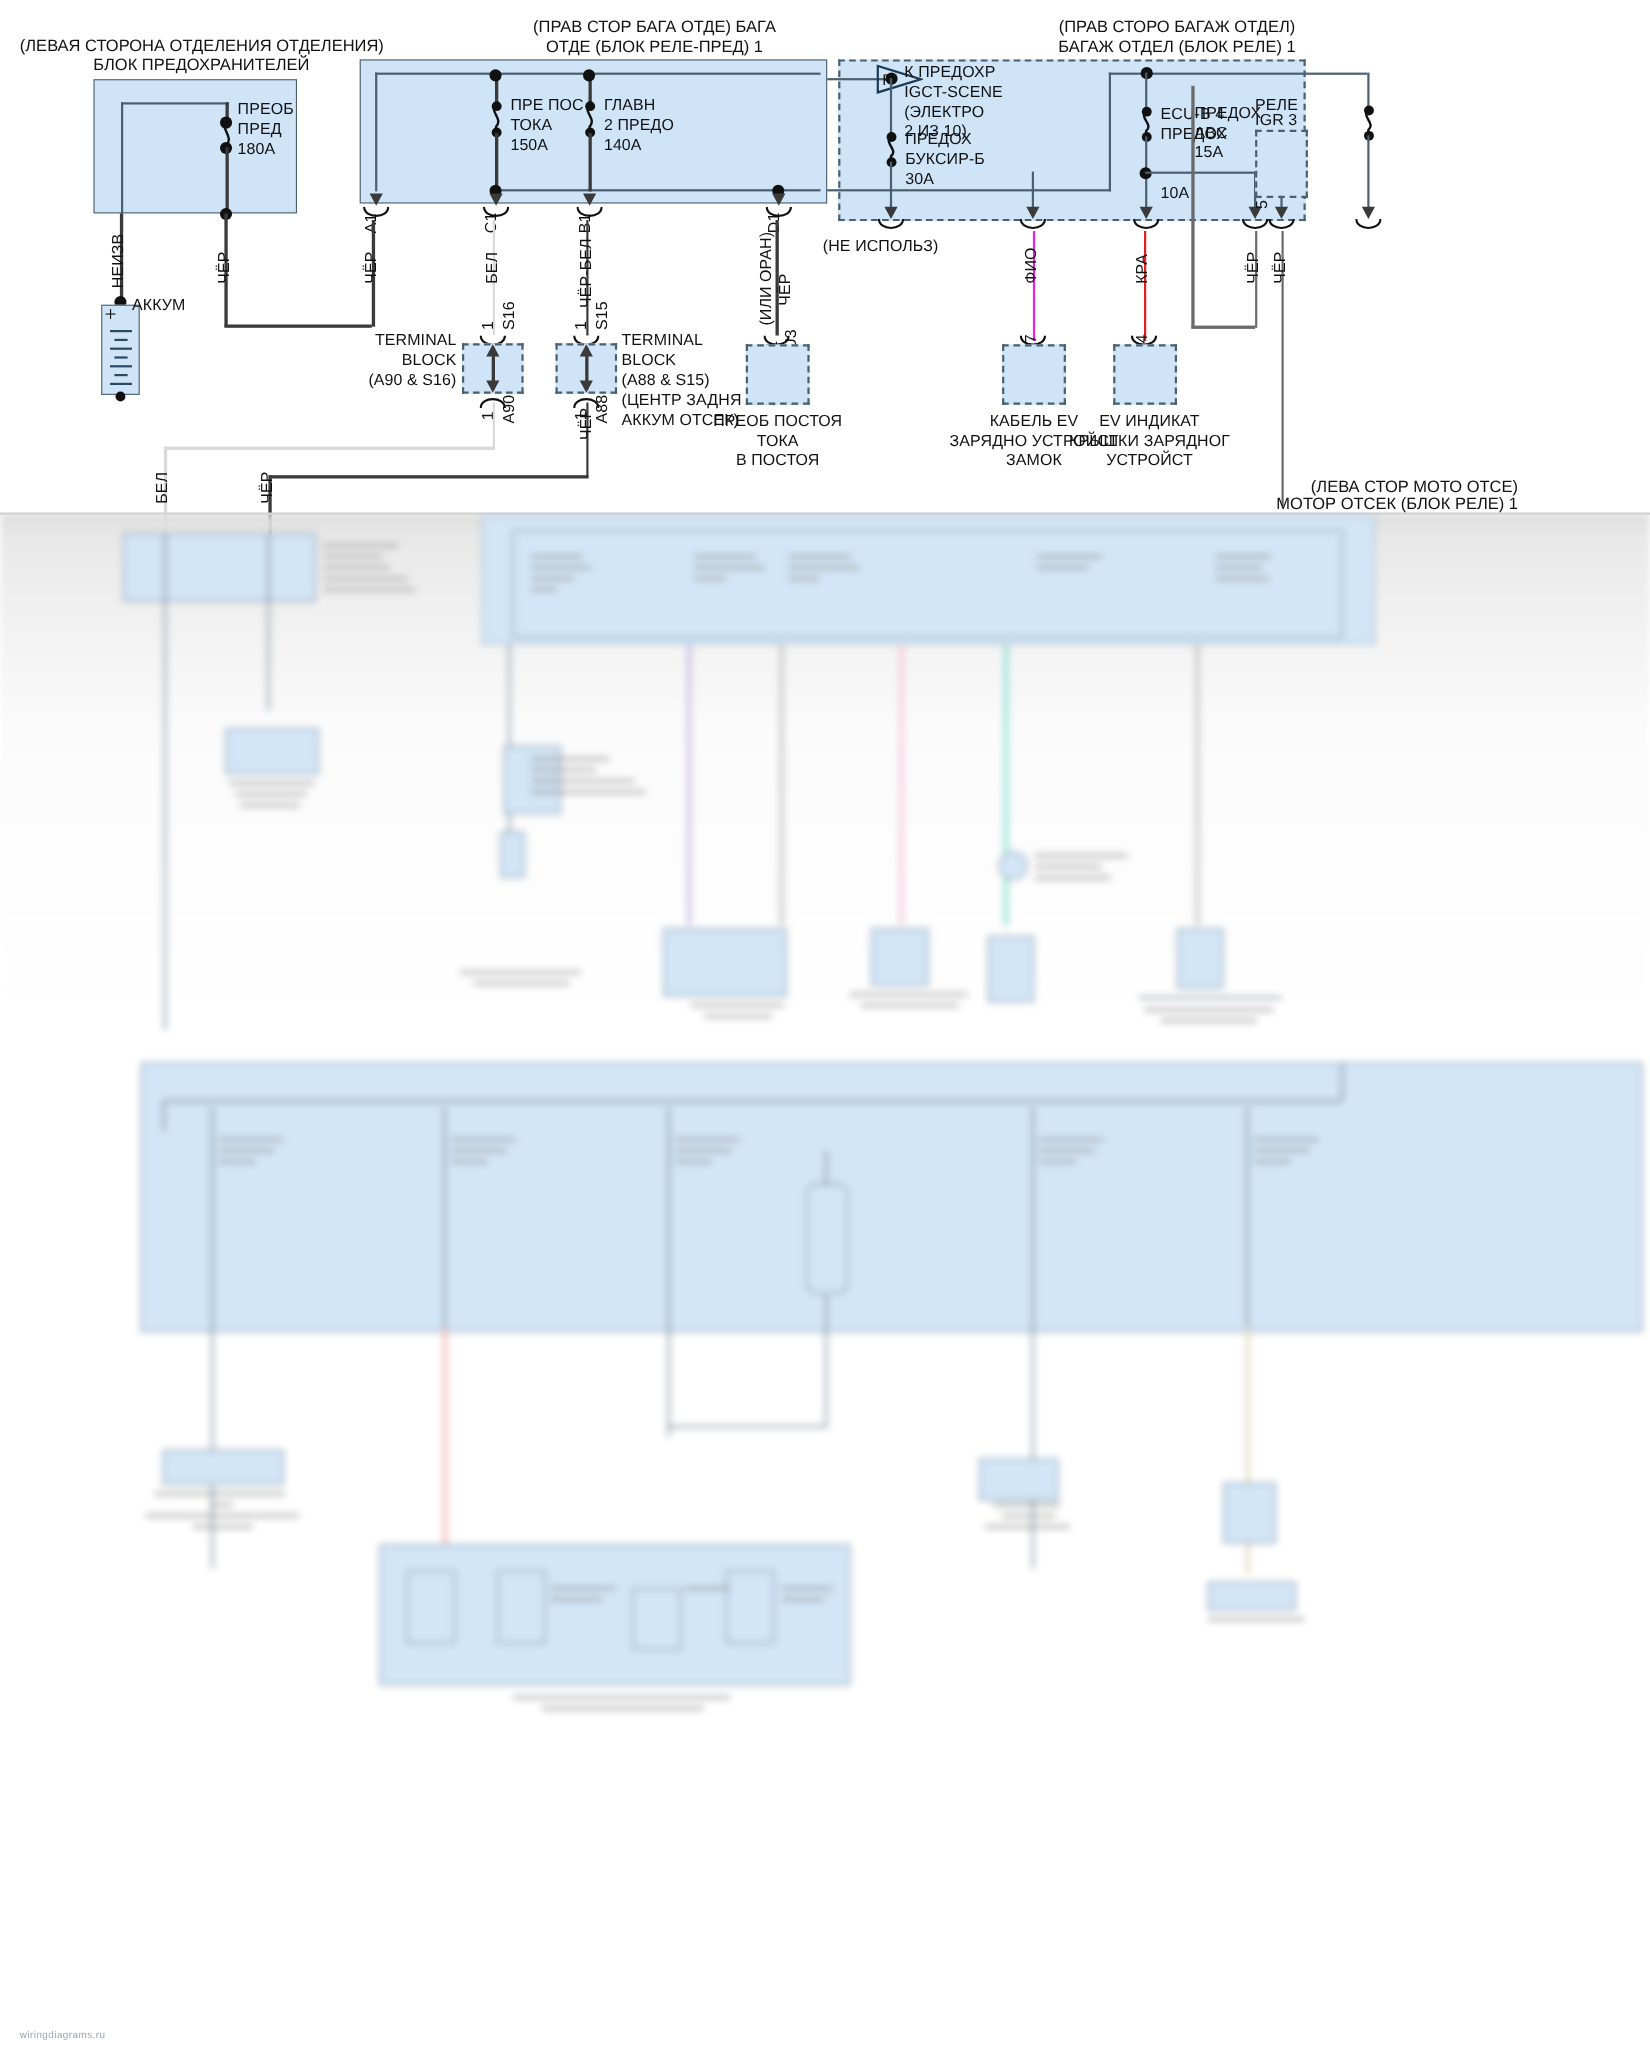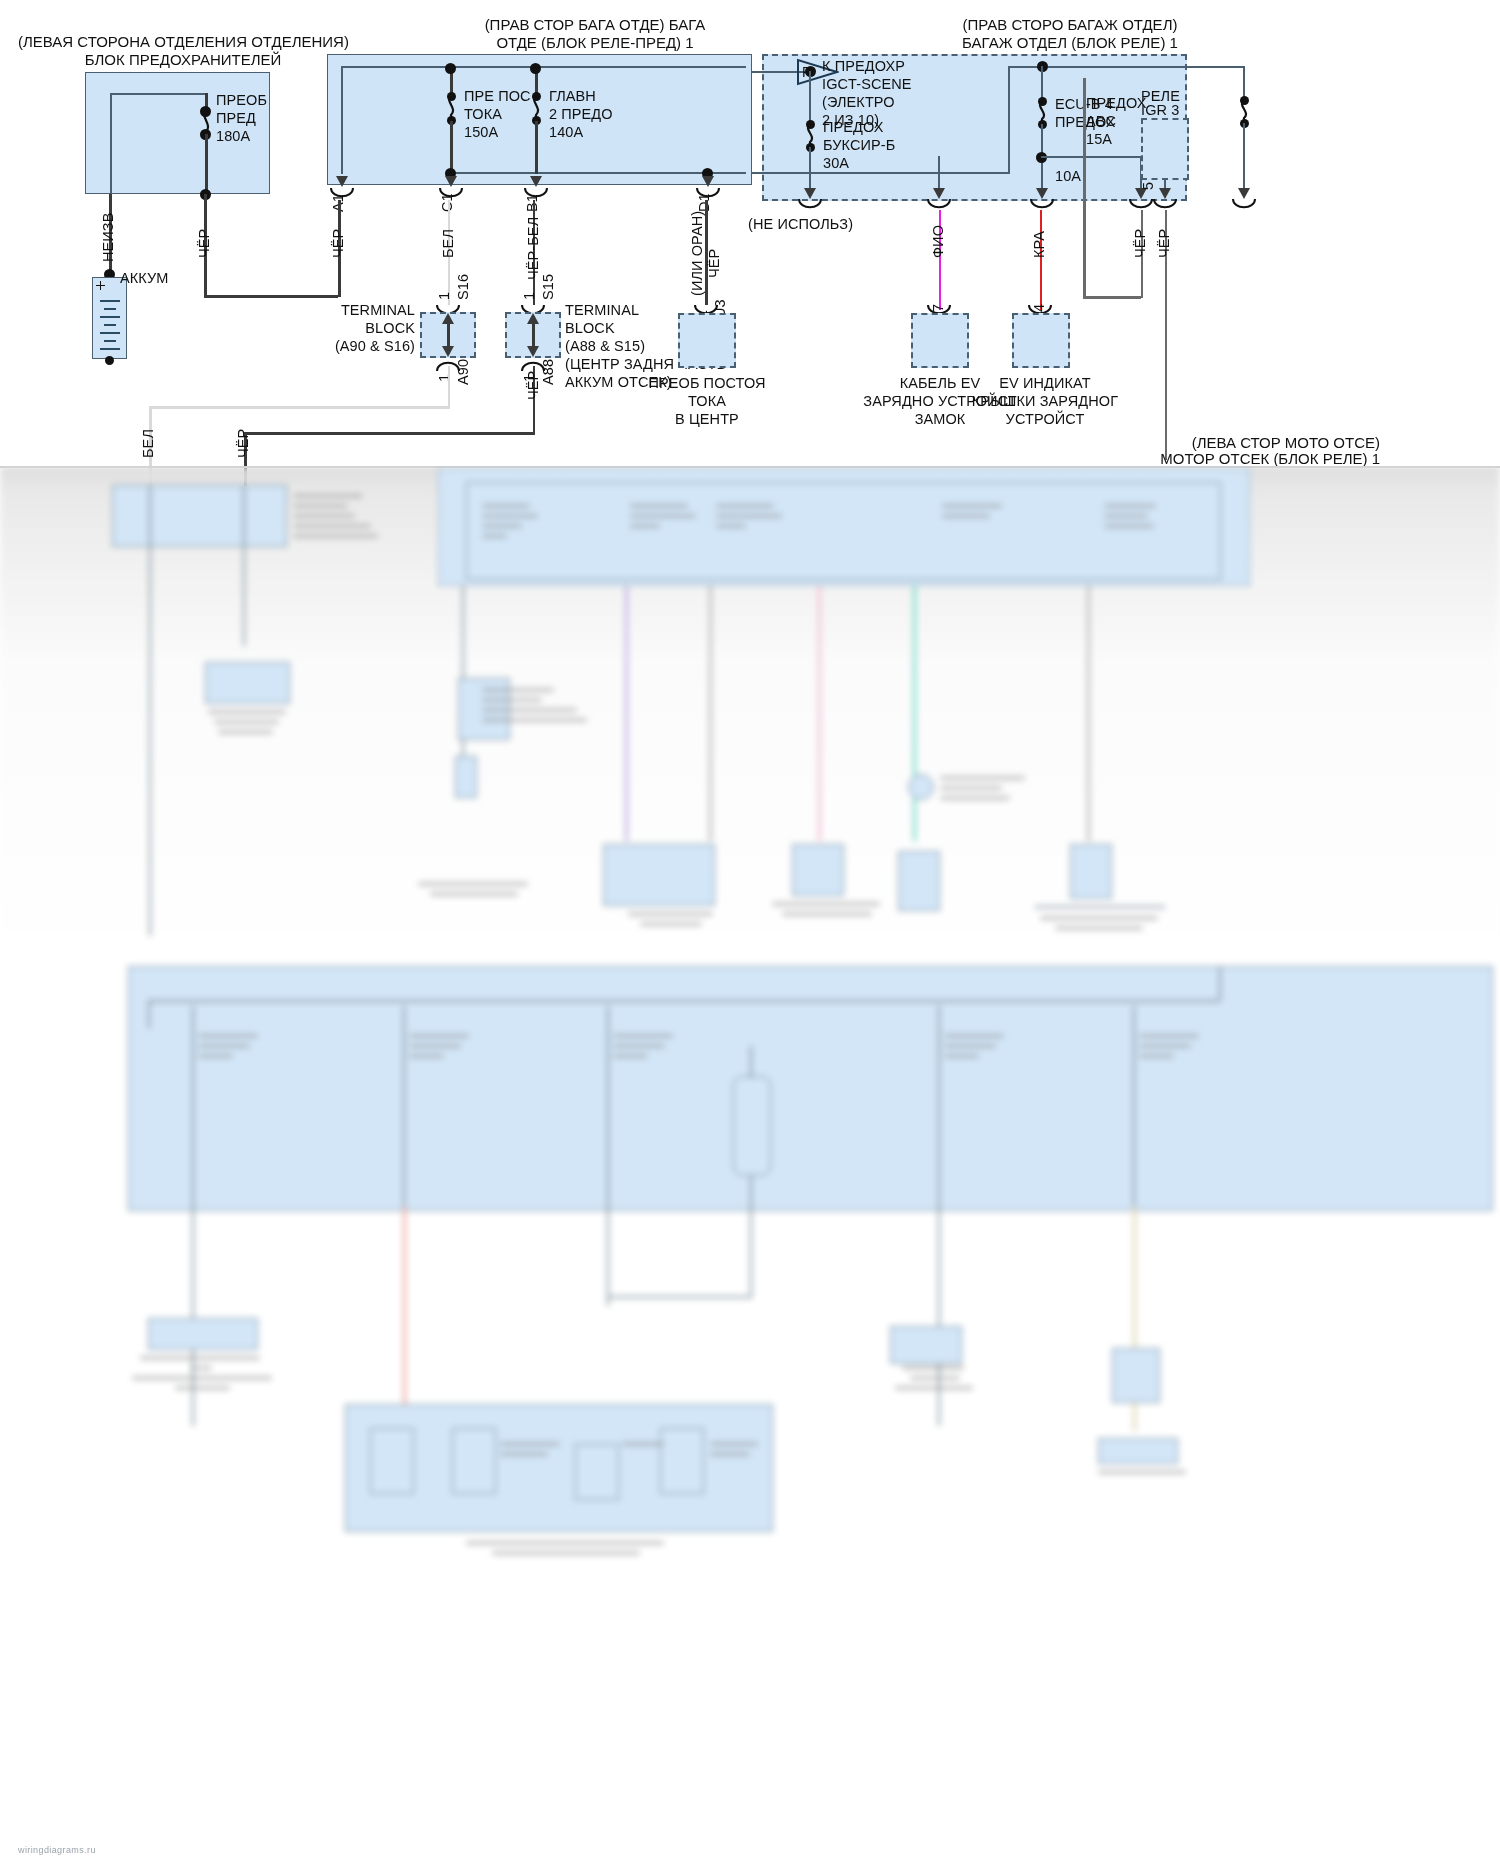--- a/index.html
+++ b/index.html
@@ -342,21 +342,21 @@
   <div class="vlbl" style="left:694px;top:318px;">1</div>
   <div class="vlbl" style="left:712px;top:318px;">U3</div>
   <div class="cup" style="left:694px;top:305px;">
     <svg width="24" height="14" viewBox="0 0 24 14">
         <path d="M1 0 C 1 11, 23 11, 23 0" fill="none" stroke="#111" stroke-width="2"></path>
       </svg>
   </div>
   <div class="blk dashed" style="left:678px;top:313px;width:58px;height:55px;"></div>
   <div class="lbl ctr" style="left:627px;top:375px;width:160px;">ПРЕОБ ПОСТОЯ</div>
   <div class="lbl ctr" style="left:627px;top:393px;width:160px;">ТОКА</div>
-  <div class="lbl ctr" style="left:627px;top:411px;width:160px;">В ЦЕНТР</div>
+  <div class="lbl ctr" style="left:627px;top:411px;width:160px;">В ПОСТОЯ</div>
 
   <div class="lbl" style="left:748px;top:216px;">(НЕ ИСПОЛЬЗ)</div>
 
   <div class="title" style="left:870px;top:16px;width:400px;">(ПРАВ СТОРО БАГАЖ ОТДЕЛ)</div>
   <div class="title" style="left:870px;top:34px;width:400px;text-align:center;">БАГАЖ ОТДЕЛ (БЛОК РЕЛЕ) 1</div>
 
   <div class="blk dashed" style="left:762px;top:54px;width:425px;height:147px;"></div>
 
   <div class="wire thin h" style="left:752px;top:71px;width:60px;"></div>
   <div class="dot" style="left:805px;top:66px;"></div>

